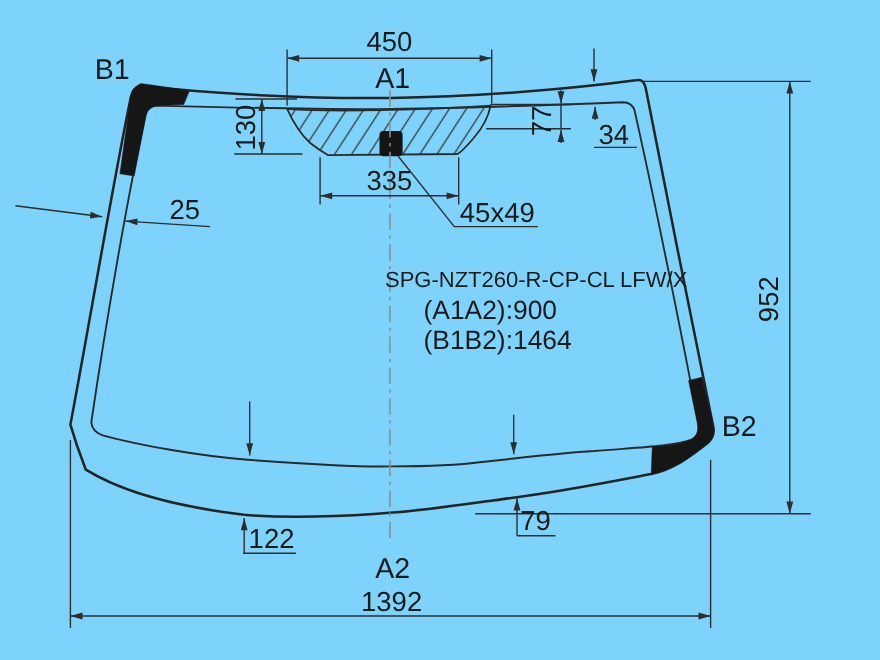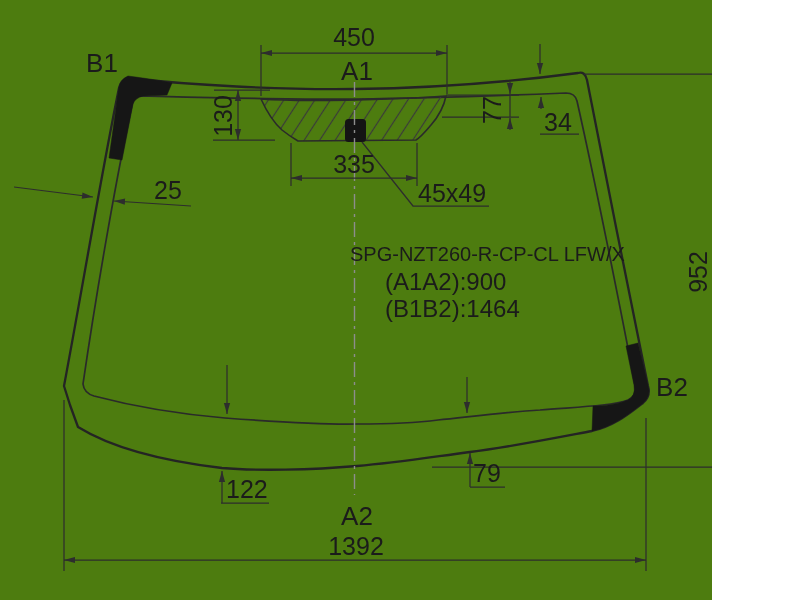--- a/index.html
+++ b/index.html
@@ -2,23 +2,23 @@
 <html><head>
 <meta charset="utf-8">
 <style>
   html, body {
     margin: 0;
     padding: 0;
     background: #ffffff;
   }
   .stage {
     position: relative;
-    width: 712px;
+    width: 800px;
     height: 600px;
-    background: #4d7c0f;
+    background: #7dd3fc;
     overflow: hidden;
     font-family: "Liberation Sans", sans-serif;
   }
   svg { display: block; }
   .glass-line   { fill: none; stroke: #242424; stroke-width: 2.3; stroke-linejoin: round; }
   .inner-line   { fill: none; stroke: #2a2a2a; stroke-width: 1.7; stroke-linejoin: round; }
   .hatch-area   { fill: url(#hatchpat); stroke: #2a2a2a; stroke-width: 1.6; }
   .blackband    { fill: #161616; stroke: #161616; stroke-width: 0.5; }
   .sensor       { fill: #141414; }
   .dim          { fill: none; stroke: #2d2d2d; stroke-width: 1.25; }

